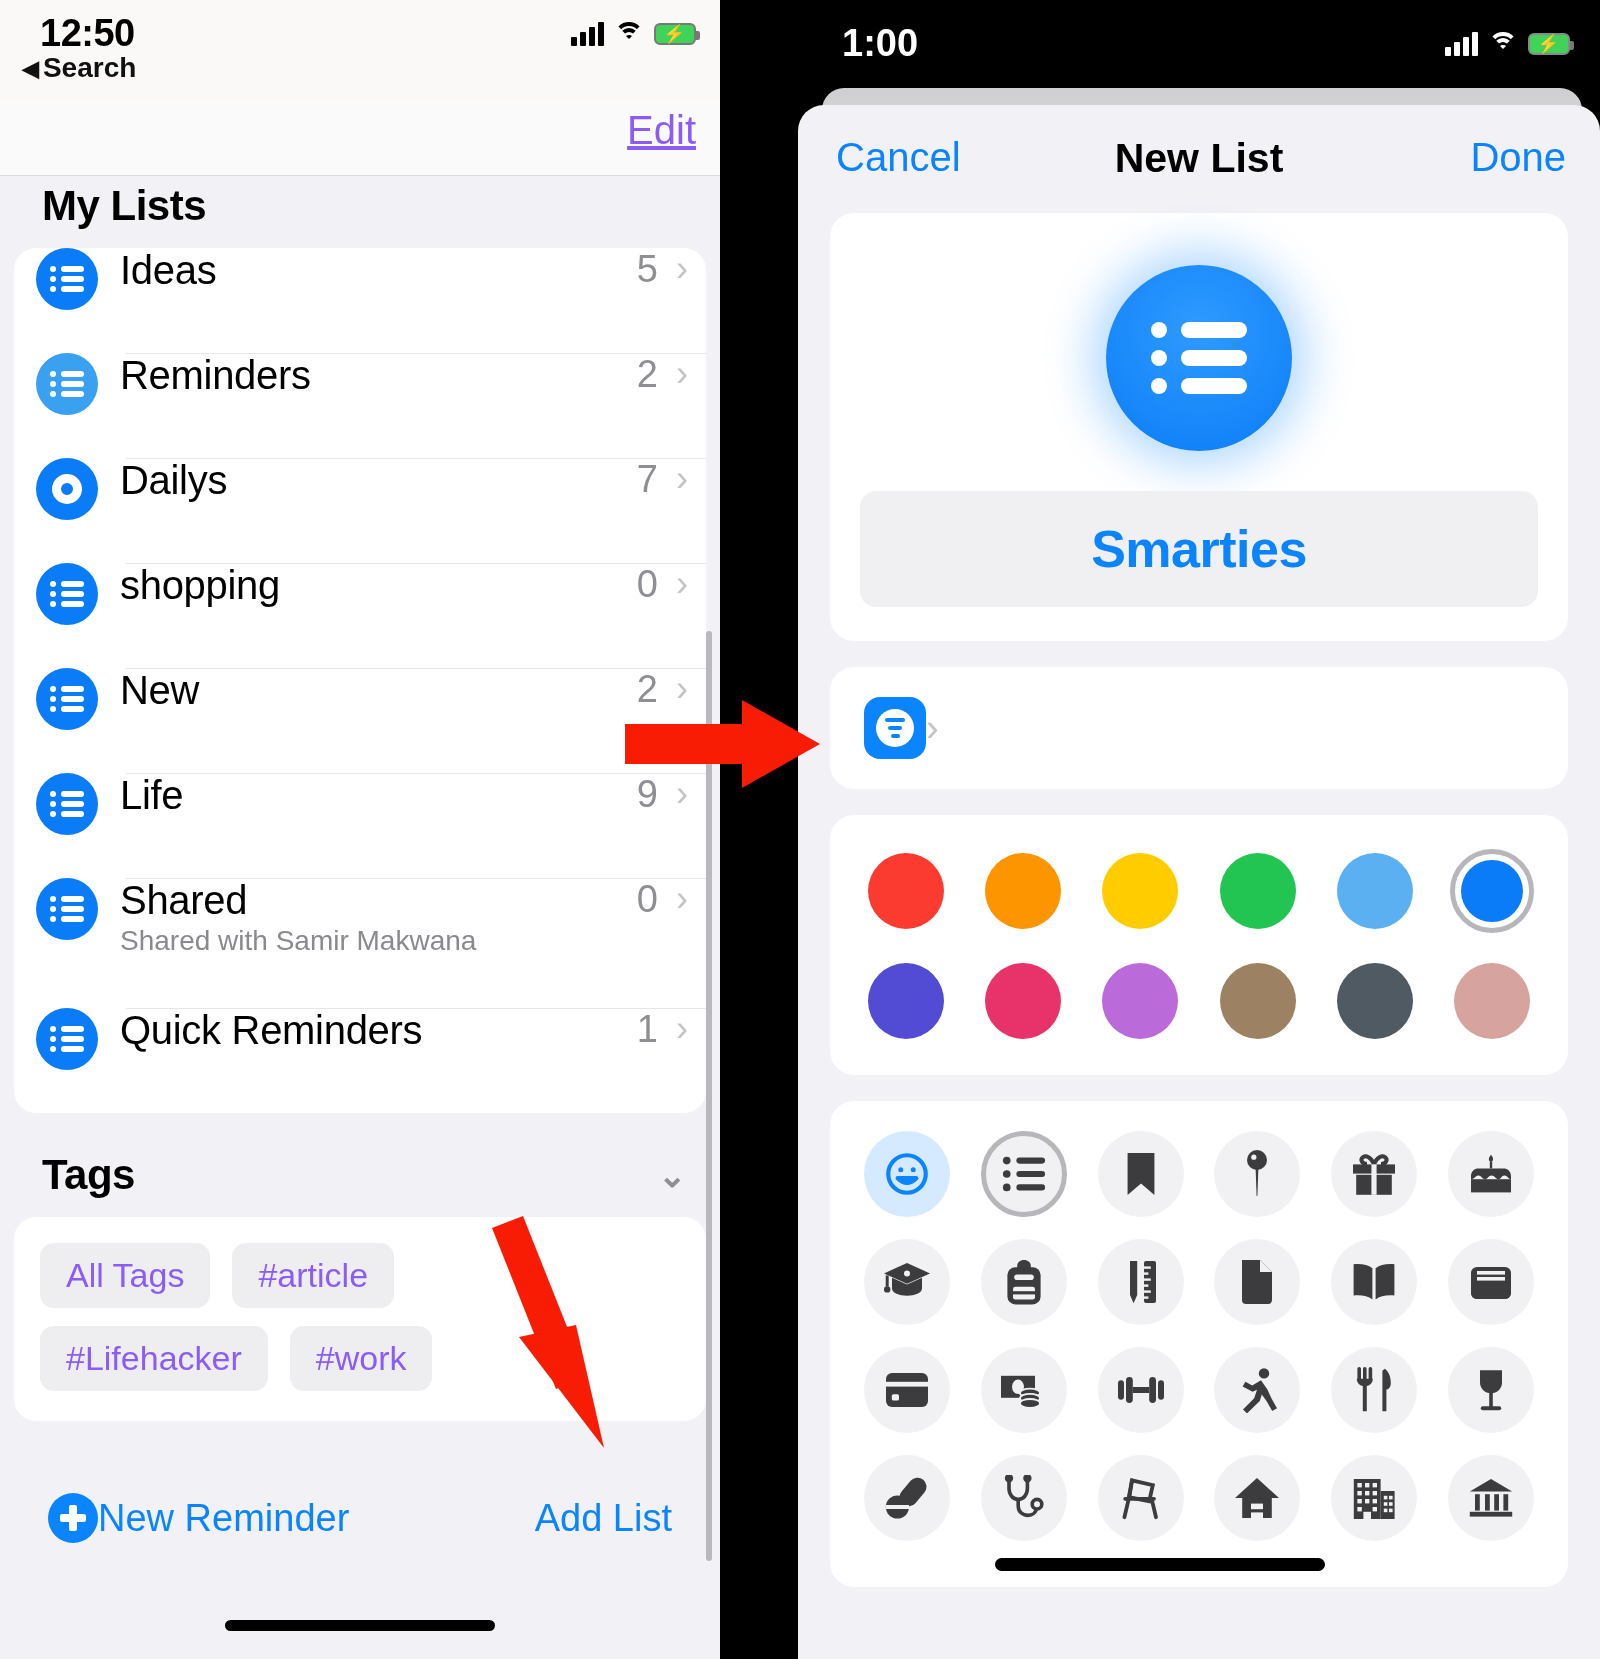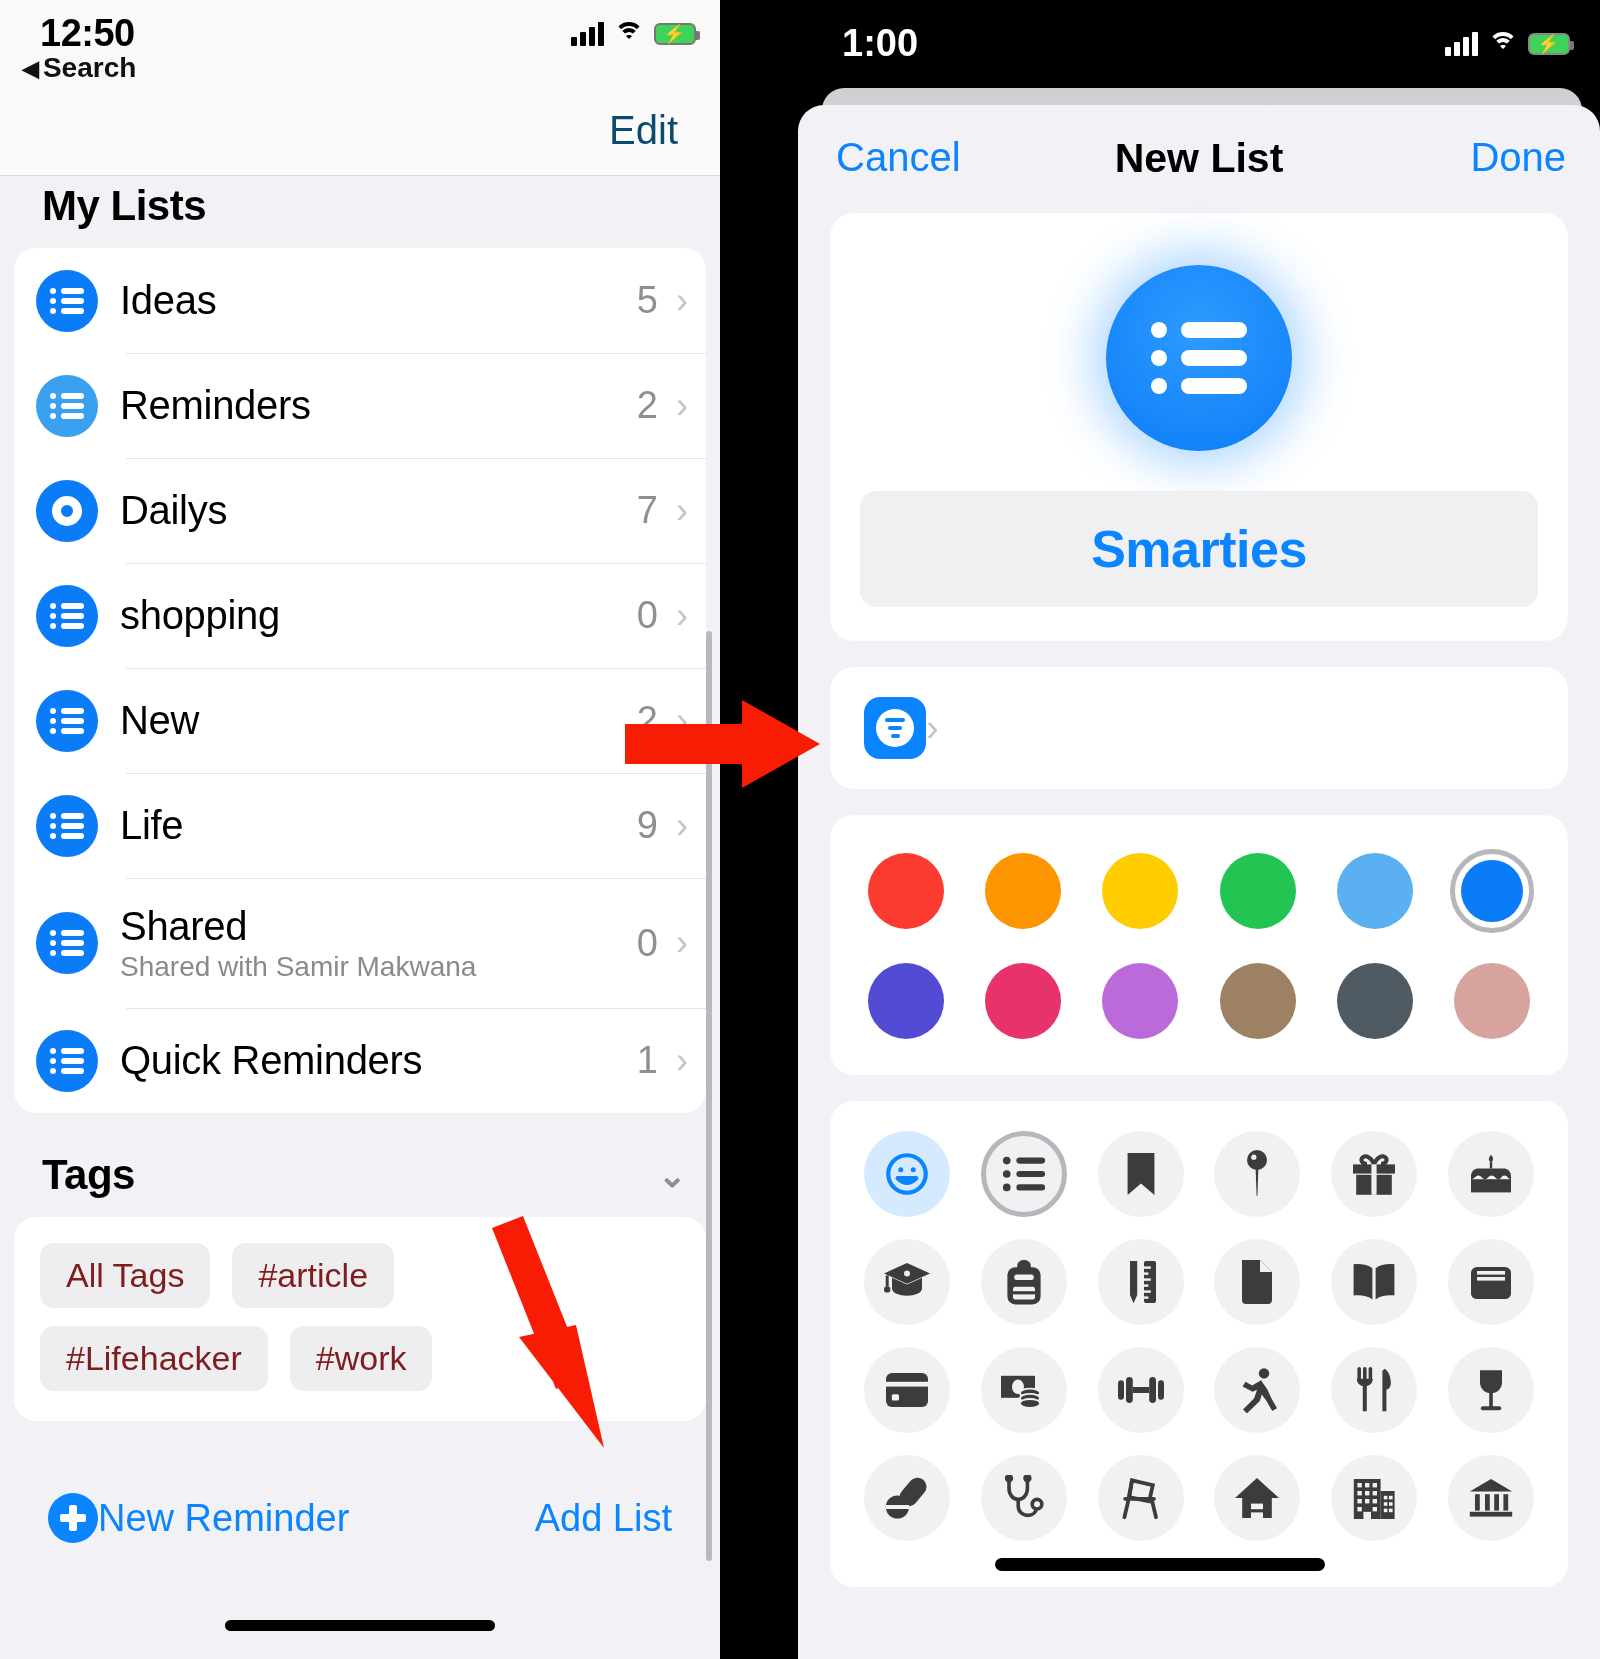--- a/index.html
+++ b/index.html
@@ -40,47 +40,47 @@
   .wifi .w1 { width: 30px; height: 30px; top: 0px; }
   .wifi .w2 { width: 19px; height: 19px; top: 6px; }
   .wifi .w3 { width: 8px;  height: 8px;  top: 13px; border-width:4px;}
   .batt { width: 42px; height: 22px; border: 2px solid #777; border-radius: 6px; position: relative;
           background: #3fd35a; display:flex; align-items:center; justify-content:center; }
   .batt:after { content:''; position:absolute; right:-6px; top: 6px; width: 4px; height: 9px;
                 background:#777; border-radius: 0 2px 2px 0; }
   .bolt { color:#fff; font-size: 18px; line-height:1; font-weight: 700; }
 
   .l-navbar { position: relative; height: 76px; background: #fbfafa; border-bottom: 1px solid #ddd9dd;}
-  .l-edit { position: absolute; right: 42px; top: 8px; font-size: 40px; color: #0c4a6e; }
+  .l-edit { position: absolute; right: 24px; top: 8px; font-size: 40px; color: #8b5cf6; text-decoration: underline; }
 
   .l-scroll { position: relative; height: 1483px; padding: 0 14px; }
   .sec-title { font-size: 42px; font-weight: 700; color: #000; padding: 6px 0 18px 28px; letter-spacing:-0.5px; }
   .sec-title-row { display:flex; align-items:center; justify-content: space-between; padding-right: 20px; }
   .chev-down { color: #8e8e93; font-size: 34px; font-weight: 600; }
 
   .card { background: #fff; border-radius: 22px; overflow: hidden; }
-  .row { display: flex; align-items: center; padding: 0 18px 0 22px; min-height: 105px; position: relative; }
+  .row { display: flex; padding: 0 18px 0 22px; min-height: 105px; position: relative; }
   .row + .row:before { content:''; position:absolute; left: 112px; right: 0; top:0; height:1px; background:#e6e5ea; }
   .row-ico { width: 62px; height: 62px; border-radius: 50%; flex: 0 0 62px;
              display:flex; align-items:center; justify-content:center; }
   .lines { width: 34px; height: 26px; display:flex; flex-direction: column; justify-content: space-between; }
   .lines .ln { display:flex; align-items:center; gap:5px; }
   .lines .dot { width: 6px; height: 6px; border-radius: 50%; background:#fff; flex:0 0 6px;}
   .lines .bar { height: 6px; border-radius: 3px; background:#fff; flex:1; }
   .ring { width: 30px; height: 30px; border-radius: 50%; border: 9px solid #fff; }
   .row-txt { flex: 1; padding-left: 22px; }
   .row-name { font-size: 40px; color: #000; letter-spacing: -0.3px;}
   .row-sub { font-size: 28px; color: #8a8a8e; margin-top: 2px; }
   .row-count { font-size: 38px; color: #8e8e93; margin-right: 18px; }
   .row-chev { color: #c4c4c8; font-size: 36px; font-weight: 500;}
 
   .tags-card { background:#fff; border-radius: 22px; padding: 26px 26px 30px 26px; }
   .tag-row { display:flex; gap: 22px; margin-bottom: 18px; }
   .tag-row:last-child { margin-bottom:0; }
-  .tag { background:#eeeef0; color:#7f1d1d; font-size: 34px; padding: 13px 26px; border-radius: 14px; }
+  .tag { background:#eeeef0; color:#8b5cf6; font-size: 34px; padding: 13px 26px; border-radius: 14px; }
 
   .l-toolbar { position: absolute; left: 0; right: 0; bottom: 96px; height: 90px;
                display:flex; align-items:center; justify-content: space-between; padding: 0 48px; }
   .newrem { display:flex; align-items:center; }
   .plus { width: 50px; height: 50px; border-radius: 50%; background:#0a84ff; position:relative; }
   .plus:before, .plus:after { content:''; position:absolute; background:#fff; border-radius:2px;}
   .plus:before { left: 12px; top: 21px; width: 26px; height: 8px;}
   .plus:after  { top: 12px; left: 21px; height: 26px; width: 8px;}
   .tb-lbl { font-size: 38px; color: #0a84ff; }
   .home-ind { position:absolute; bottom: 28px; left:50%; transform: translateX(-50%);

